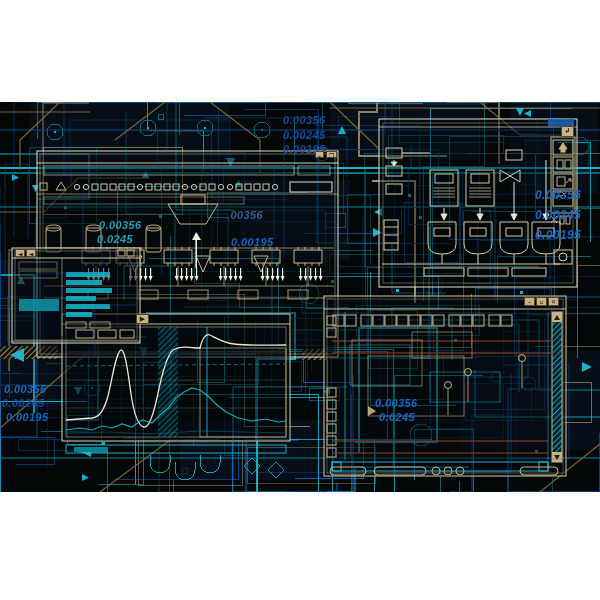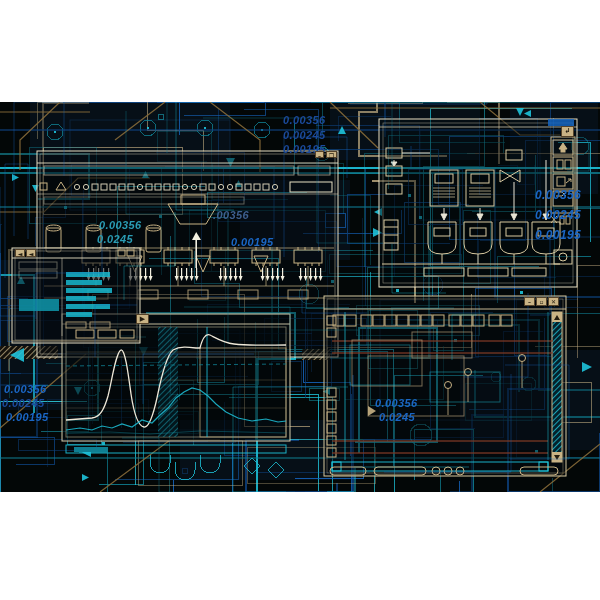--- a/index.html
+++ b/index.html
@@ -675,21 +675,21 @@
     <div class="num c-dkblue" style="left:283px;top:27px">0.00245</div>
     <div class="num c-dkblue" style="left:283px;top:41px">0.00195</div>
 
     <div class="num c-blue lg" style="left:535px;top:86px">0.00356</div>
     <div class="num c-blue lg" style="left:535px;top:106px">0.00245</div>
     <div class="num c-blue lg" style="left:535px;top:126px">0.00195</div>
 
     <div class="num c-teal" style="left:99px;top:117px">0.00356</div>
     <div class="num c-teal" style="left:97px;top:131px">0.0245</div>
 
-    <div class="num c-slate" style="left:213px;top:107px">.00356</div>
+    <div class="num c-slate" style="left:227px;top:107px">.00356</div>
     <div class="num c-blue" style="left:231px;top:134px">0.00195</div>
 
     <div class="num c-blue" style="left:4px;top:281px">0.00356</div>
     <div class="num c-dkblue" style="left:2px;top:295px">0.00245</div>
     <div class="num c-blue" style="left:6px;top:309px">0.00195</div>
 
     <div class="num c-blue" style="left:375px;top:295px">0.00356</div>
     <div class="num c-blue" style="left:379px;top:309px">0.0245</div>
 
     <button class="wbtn" style="left:315px;top:49px;width:9px;height:7px">–</button>

